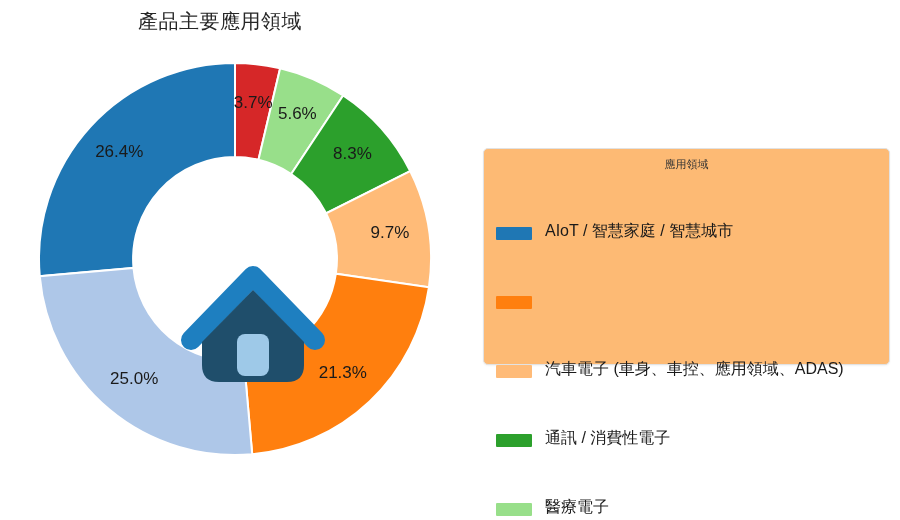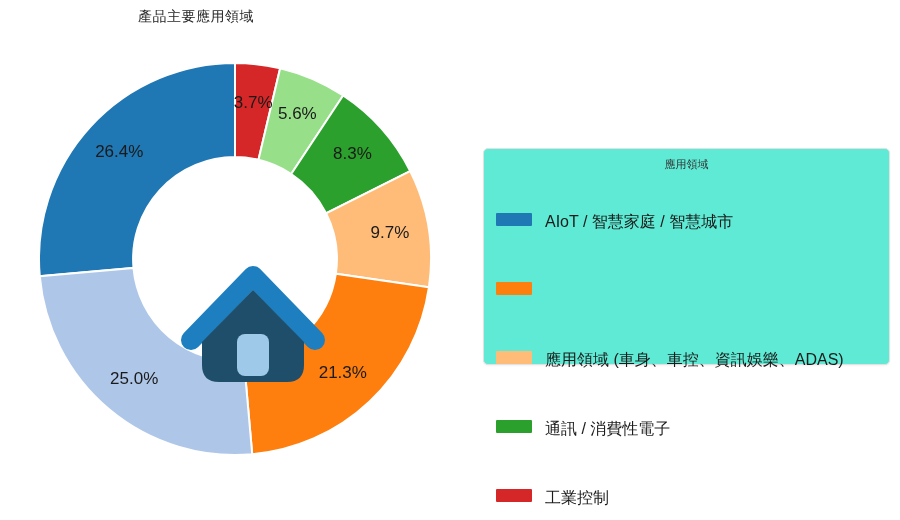--- a/index.html
+++ b/index.html
@@ -12,21 +12,21 @@
     height: 520px;
     position: relative;
     overflow: hidden;
     font-family: "Liberation Sans", "DejaVu Sans", sans-serif;
     color: #1a1a1a;
   }
   #chart-title {
     position: absolute;
     left: 138px;
     top: 8px;
-    font-size: 14px;
+    font-size: 20px;
     font-weight: 400;
     color: #262626;
     letter-spacing: 0.5px;
     white-space: nowrap;
   }
   #donut-area {
     position: absolute;
     left: 18px;
     top: 46px;
     width: 436px;
@@ -51,37 +51,37 @@
     width: 152px;
     height: 140px;
     pointer-events: none;
   }
   #legend-box {
     position: absolute;
     left: 483px;
     top: 148px;
     width: 407px;
     height: 217px;
-    background: #5eead4;
+    background: #fdba74;
     border: 1px solid #e2e2e2;
     border-radius: 5px;
     box-sizing: border-box;
     box-shadow: 0 1px 2px rgba(0,0,0,0.05);
   }
   #legend-title {
     text-align: center;
     font-size: 11px;
     color: #333333;
     margin-top: 8px;
     margin-bottom: 4px;
     line-height: 14px;
   }
   .legend-row {
     display: flex;
-    align-items: flex-start;
+    align-items: flex-end;
     height: 27px;
     padding-left: 12px;
     margin-top: 42px;
   }
   .legend-swatch {
     width: 36px;
     height: 13px;
     border-radius: 1px;
     flex: 0 0 auto;
     margin-right: 13px;
@@ -132,24 +132,28 @@
   <div id="legend-items">
       <div class="legend-row">
         <span class="legend-swatch" style="background: rgb(31, 119, 180);"></span>
         <span class="legend-label">AIoT / 智慧家庭 / 智慧城市</span>
       </div>
       <div class="legend-row">
         <span class="legend-swatch" style="background: rgb(255, 127, 14);"></span>
       </div>
       <div class="legend-row">
         <span class="legend-swatch" style="background: rgb(255, 187, 120);"></span>
-        <span class="legend-label">應用領域 (車身、車控、資訊娛樂、ADAS)</span>
+        <span class="legend-label">汽車電子 (車身、車控、應用領域、ADAS)</span>
       </div>
       <div class="legend-row">
         <span class="legend-swatch" style="background: rgb(44, 160, 44);"></span>
         <span class="legend-label">通訊 / 消費性電子</span>
+      </div>
+      <div class="legend-row">
+        <span class="legend-swatch" style="background: rgb(152, 223, 138);"></span>
+        <span class="legend-label">醫療電子</span>
       </div>
       <div class="legend-row">
         <span class="legend-swatch" style="background: rgb(214, 39, 40);"></span>
         <span class="legend-label">工業控制</span>
       </div>
     </div>
 </div>
 
 </body></html>

